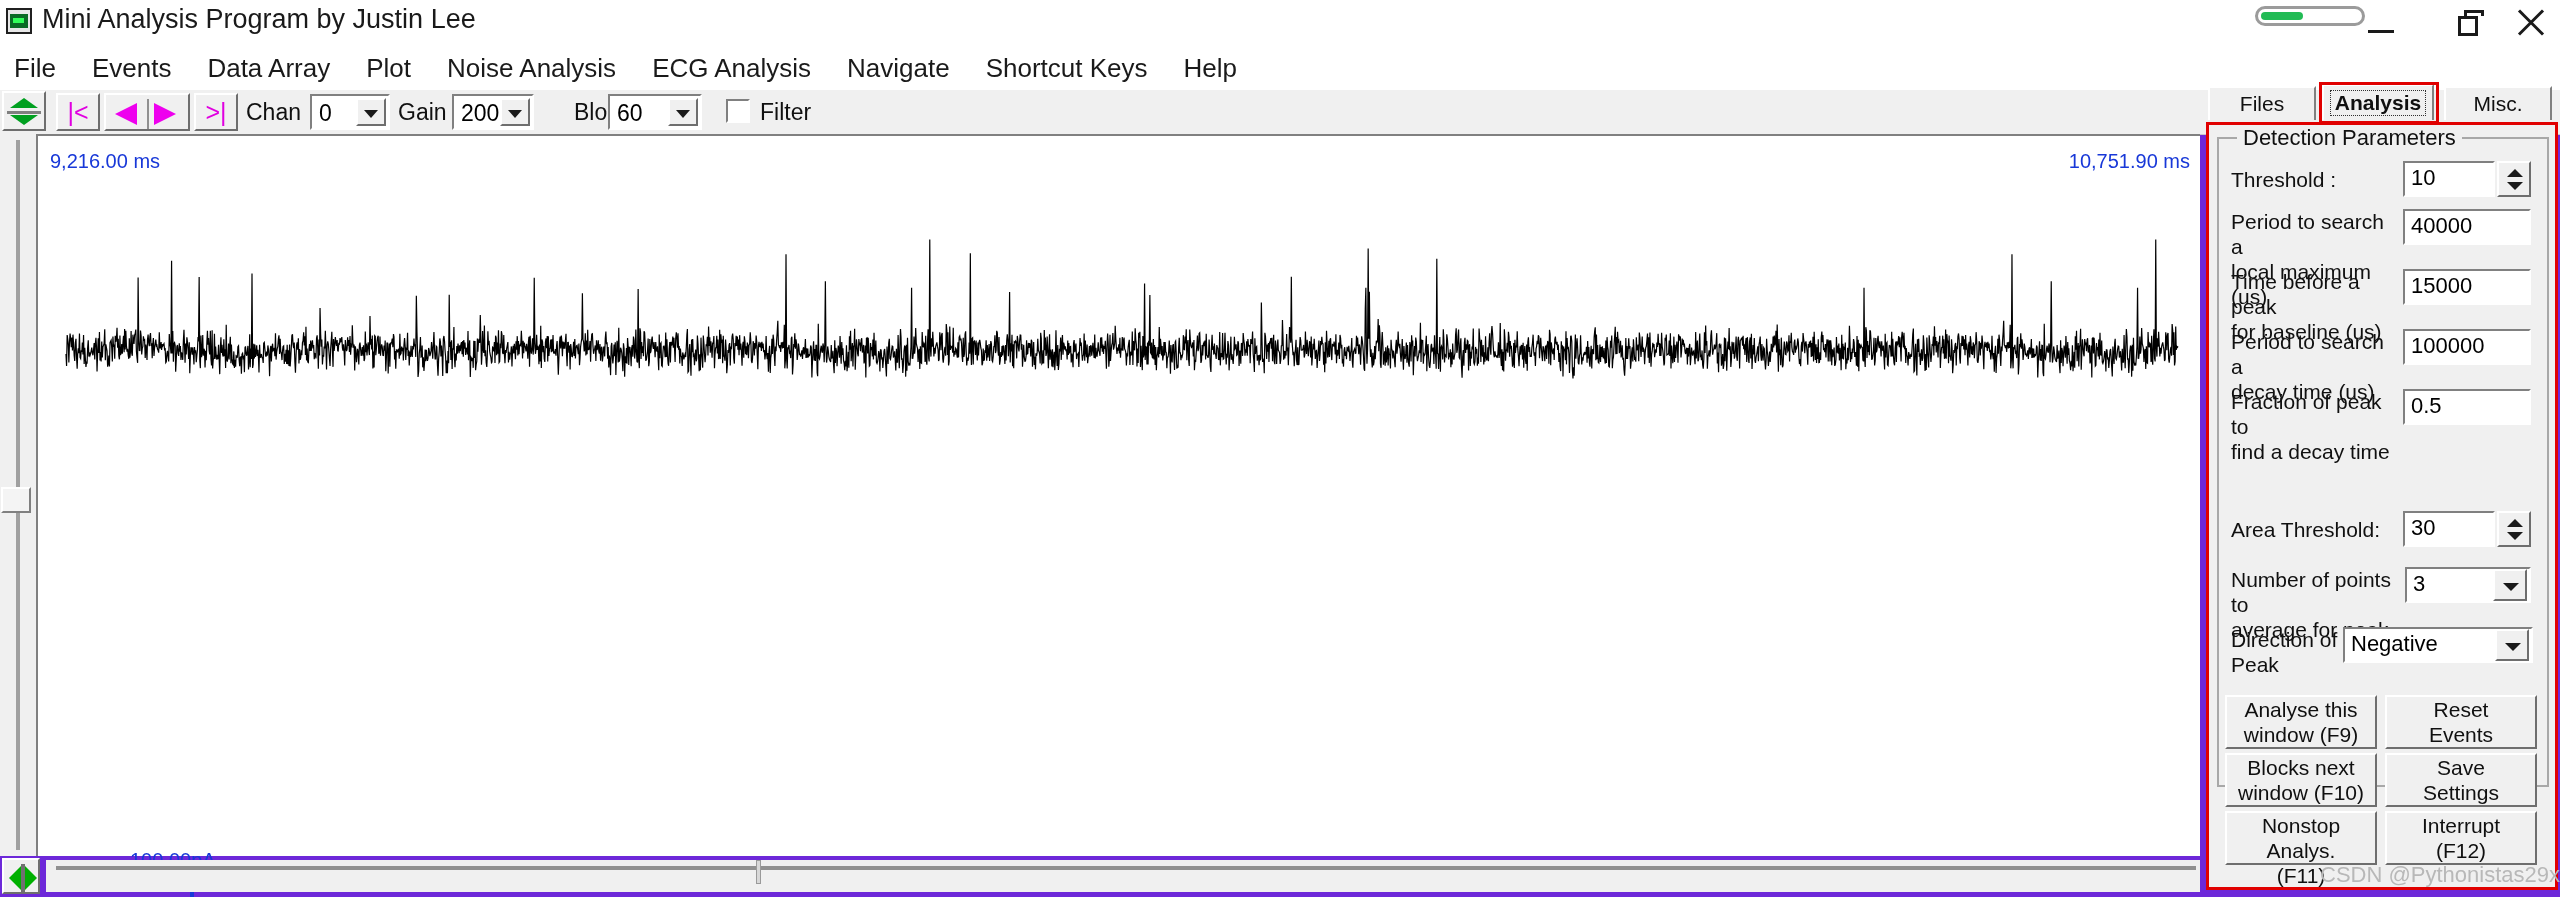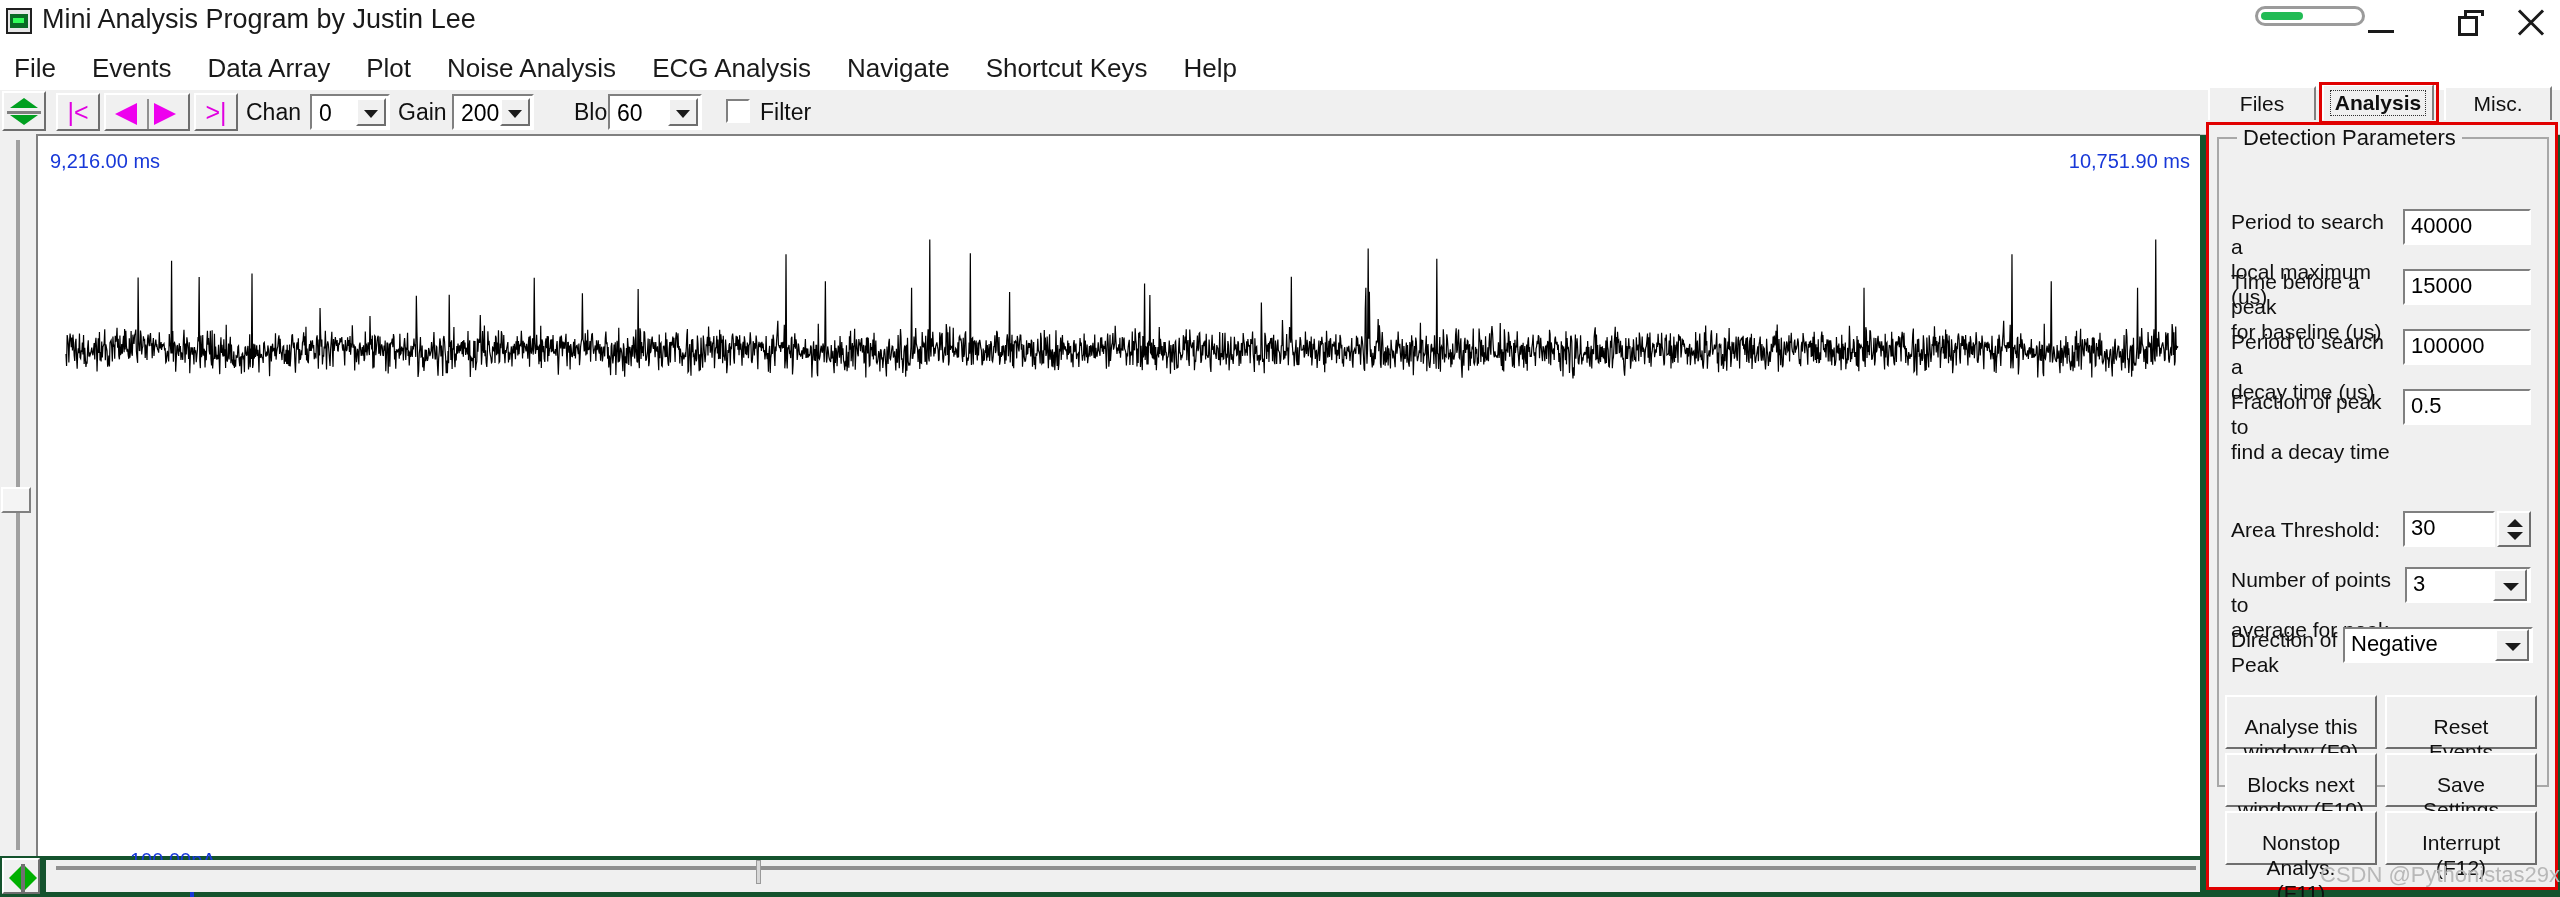--- a/index.html
+++ b/index.html
@@ -2,21 +2,21 @@
 <html><head>
 <meta charset="utf-8">
 <style>
   html,body{margin:0;padding:0;}
   body{
     width:2560px;height:897px;overflow:hidden;
     background:#ffffff;
     font-family:"Liberation Sans", sans-serif;
     -webkit-font-smoothing:none;
   }
-  .app{position:relative;width:2560px;height:897px;background:#14532d;}
+  .app{position:relative;width:2560px;height:897px;background:#6d28d9;}
 
   
   .titlebar{position:absolute;left:0;top:0;width:2560px;height:46px;background:#ffffff;}
   .title-icon{position:absolute;left:6px;top:8px;width:26px;height:26px;
     background:#e8e8e8;border:2px solid #202020;box-sizing:border-box;}
   .title-icon i{position:absolute;left:2px;top:4px;width:18px;height:14px;background:#0a6b25;display:block;}
   .title-icon i::after{content:"";position:absolute;left:3px;top:4px;width:11px;height:5px;background:#32ff5a;}
   .title-text{position:absolute;left:42px;top:4px;font-size:27px;color:#1a1a1a;
     font-family:"Liberation Sans", sans-serif;white-space:nowrap;}
 
@@ -140,21 +140,21 @@
      border-left:8px solid transparent;border-right:8px solid transparent;border-bottom:8px solid #1a1a1a;}
   .spin .dn{position:absolute;left:8px;top:19px;width:0;height:0;
      border-left:8px solid transparent;border-right:8px solid transparent;border-top:8px solid #1a1a1a;}
   .ddbtn{position:absolute;width:34px;height:32px;background:#f0f0f0;box-sizing:border-box;
      border-top:2px solid #ffffff;border-left:2px solid #ffffff;border-right:2px solid #6e6e6e;border-bottom:2px solid #6e6e6e;}
   .ddbtn::after{content:"";position:absolute;left:8px;top:12px;width:0;height:0;
      border-left:8px solid transparent;border-right:8px solid transparent;border-top:8px solid #1a1a1a;}
 
   .abtn{position:absolute;background:#f0f0f0;box-sizing:border-box;
      border-top:2px solid #ffffff;border-left:2px solid #ffffff;border-right:2px solid #6e6e6e;border-bottom:2px solid #6e6e6e;
-     font-size:21px;color:#101010;text-align:center;line-height:25px;padding-top:17px;}
+     font-size:21px;color:#101010;text-align:center;line-height:25px;padding-top:0;}
 
   .watermark{position:absolute;left:2320px;top:862px;font-size:22px;color:#b8b8b8;white-space:nowrap;}
 </style>
 </head>
 <body>
 
 <div class="app">
 
   <div class="titlebar">
     <div class="title-icon">
@@ -268,20 +268,30 @@
       <div class="tab t3">
         <span class="lbl">Misc.</span>
       </div>
       <div class="tab-sel-box"></div>
     </div>
 
     <div class="panel-body">
       <div class="group">
         <div class="group-title">Detection Parameters</div>
 
+        <div class="prow" style="top:22px;height:40px;">
+          <div class="plab" style="top:6px;">Threshold :</div>
+          <div class="pfield" style="left:172px;top:0px;width:92px;height:36px;">
+            <span class="v">10</span>
+          </div>
+          <div class="spin" style="left:266px;top:0px;">
+            <span class="up"></span>
+            <span class="dn"></span>
+          </div>
+        </div>
 
         <div class="prow" style="top:70px;height:52px;">
           <div class="plab" style="top:0px;white-space:pre-line;">Period to search a
 local maximum (us)</div>
           <div class="pfield" style="left:172px;top:0px;width:128px;height:36px;">
             <span class="v">40000</span>
           </div>
         </div>
 
         <div class="prow" style="top:130px;height:52px;">

